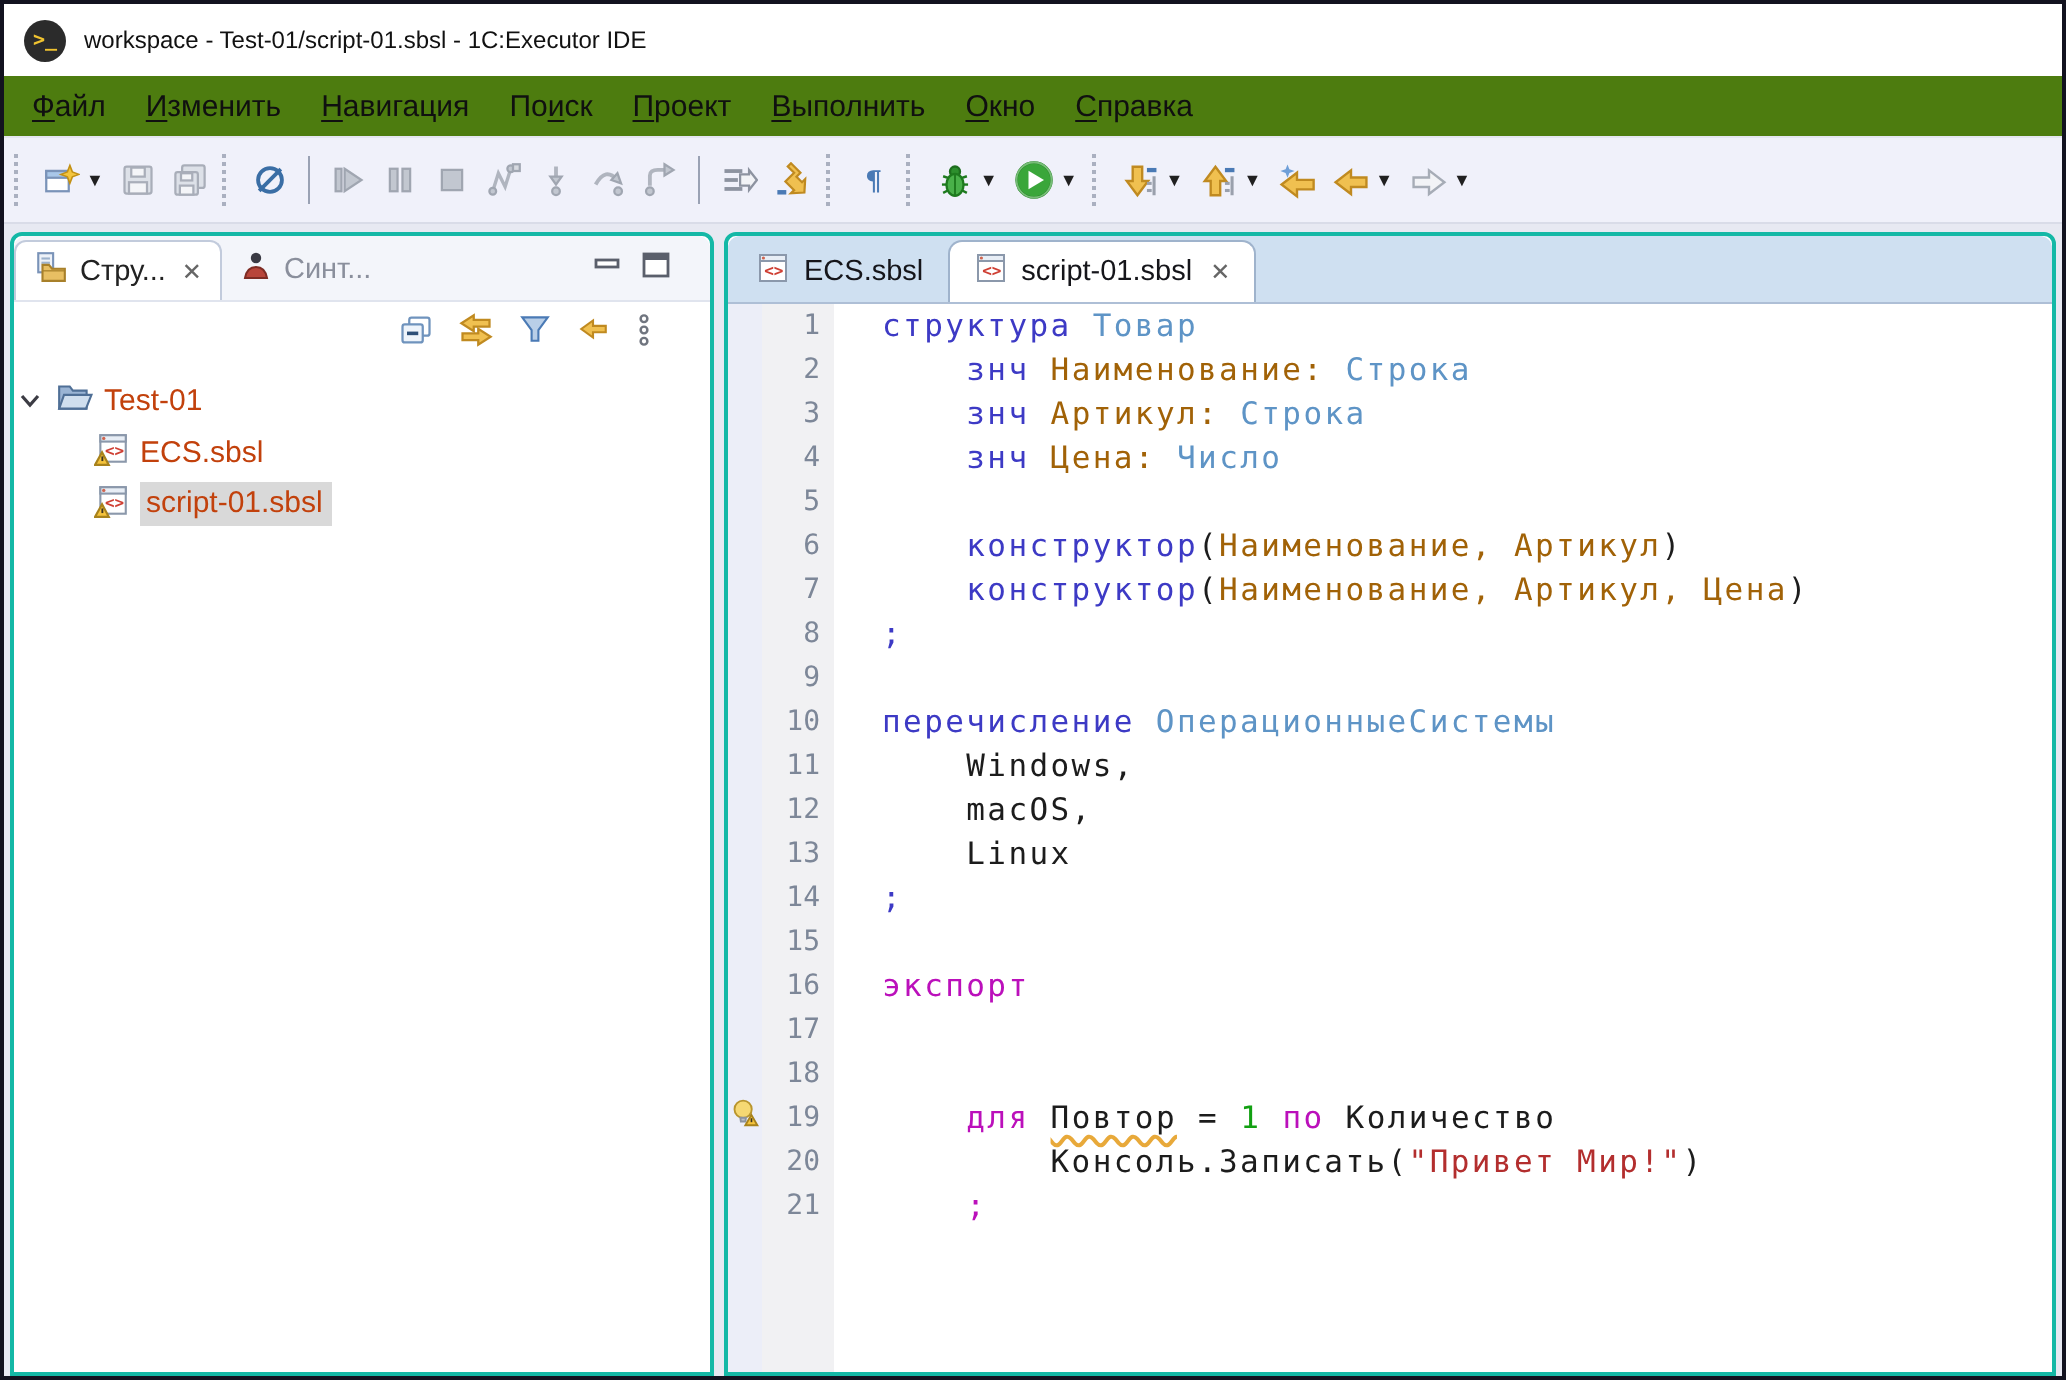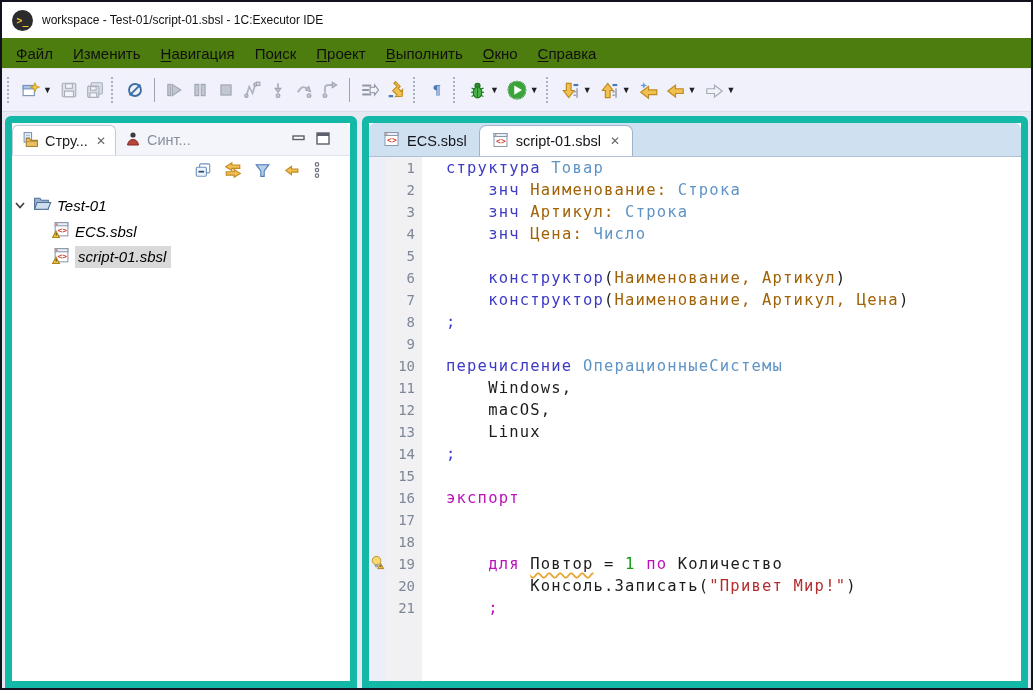--- a/index.html
+++ b/index.html
@@ -23,35 +23,35 @@
   
   .toolbar { height:44px; background:#f0f1fa; border-top:1px solid #e4e6f0; border-bottom:1px solid #d9dce8;
     display:flex; align-items:center; padding:0 2px; flex:0 0 auto; }
   .tb-grip { width:7px; height:26px; border-left:2px dotted #aab0c0; margin:0 4px 0 3px; }
   .tb-sep  { width:1px; height:24px; background:#9aa2b4; margin:0 6px; }
   .tb-btn { display:flex; align-items:center; padding:3px 3px; border-radius:3px; margin:0 1px; }
   .tb-btn svg { display:block; }
   .tb-caret { font-size:9px; color:#202020; margin-left:3px; }
   
   .main { flex:1 1 auto; display:flex; background:#e7e9f2; padding:4px 3px 0 3px; gap:0; min-height:0; }
-  .panel { background:#ffffff; border:7px solid #14b8a6; border-radius:6px 6px 0 0; display:flex; flex-direction:column; min-height:0; }
+  .panel { background:#ffffff; border:2px solid #14b8a6; border-radius:6px 6px 0 0; display:flex; flex-direction:column; min-height:0; }
   .left-panel { width:352px; flex:0 0 auto; }
   .sash { width:5px; flex:0 0 auto; }
   .editor-panel { flex:1 1 auto; min-width:0; }
   
   .view-header { height:33px; background:#f3f5fa; border-bottom:1px solid #e0e4ee; display:flex; align-items:flex-end; border-radius:6px 6px 0 0; padding:0 6px 0 0; }
   .view-tab { display:flex; align-items:center; gap:6px; height:30px; padding:0 9px; font-size:14.5px; }
   .view-tab.active { background:#ffffff; border:1px solid #c2cbdc; border-bottom:none; border-radius:6px 6px 0 0; color:#222; }
   .view-tab.inactive { color:#8a8f9c; }
   .tab-close { font-size:12px; color:#666; margin-left:2px; }
   .view-header-spacer { flex:1; }
   .minmax { display:flex; align-items:center; gap:10px; padding:0 14px 6px 0; }
   .view-toolbar { height:32px; display:flex; align-items:center; justify-content:flex-end; gap:12px; padding:0 28px 0 0; background:#ffffff; }
   
-  .tree { flex:1; background:#ffffff; padding-top:4px; font-size:15px; color:#000000;font-style:italic; }
+  .tree { flex:1; background:#ffffff; padding-top:4px; font-size:15px; color:#c2410c; }
   .tree-row { display:flex; align-items:center; height:26px; gap:5px; }
   .tree-row .twist { width:16px; display:flex; justify-content:center; }
   .tree-row.child { padding-left:40px; }
   .tree-row.selected .tlabel { background:#d9d9d9; padding:2px 5px 3px 3px; }
   .tlabel { white-space:nowrap; }
   
   .editor-tabs { height:34px; background:#cfe0f1; border-radius:6px 6px 0 0; display:flex; align-items:flex-end; padding-left:2px; border-bottom:1px solid #aebfd6; }
   .ed-tab { display:flex; align-items:center; gap:7px; height:31px; padding:0 12px; font-size:14.5px; color:#15151a; }
   .ed-tab.active { background:#ffffff; border:1px solid #9fb3cc; border-bottom:none; border-radius:7px 7px 0 0; }
   .editor-body { flex:1; display:flex; flex-direction:column; background:#ffffff; overflow:hidden; }

